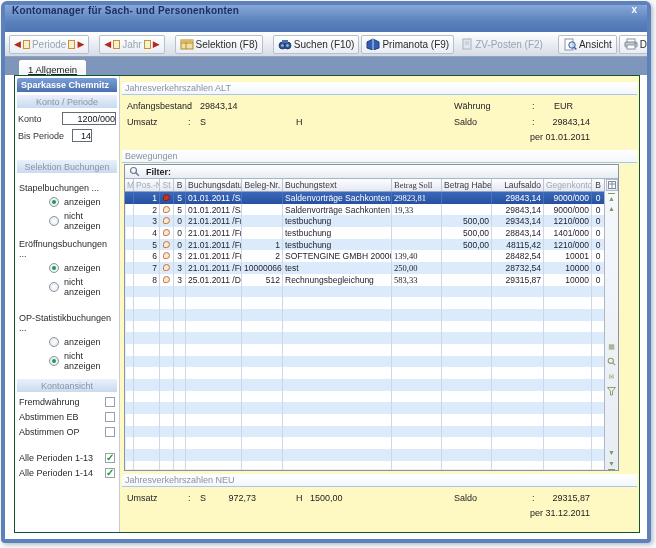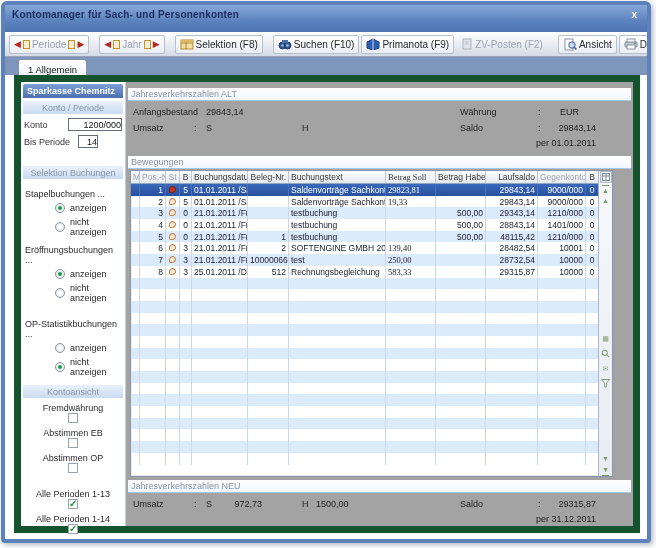--- a/index.html
+++ b/index.html
@@ -1,51 +1,51 @@
 <!DOCTYPE html>
 <html><head>
 <meta charset="utf-8">
 <style>
   * { box-sizing: border-box; margin: 0; padding: 0; }
   html,body { width:656px; height:548px; background:#fafafa; font-family:"Liberation Sans",sans-serif; }
   .window { position:absolute; left:1px; top:1px; width:650px; height:542px;
             border:4px solid #5d81ba; border-radius:6px 6px 4px 4px; background:#fff;
             box-shadow:2px 2px 4px rgba(60,80,120,.35); overflow:hidden; display:flex; flex-direction:column; }
   
-  .titlebar { height:27px; background:linear-gradient(#87a7d8,#5b82bd 60%,#4f75b2); display:flex; align-items:flex-end; padding:12px 7px; flex:0 0 auto; }
+  .titlebar { height:27px; background:linear-gradient(#87a7d8,#5b82bd 60%,#4f75b2); display:flex; align-items:flex-start; padding:0 7px; flex:0 0 auto; }
   .title { font-size:10px; font-weight:bold; color:#1c2d5f; letter-spacing:.2px; }
   .close-x { margin-left:auto; color:#fff; font-size:10px; font-weight:bold; line-height:10px; padding:0 3px; cursor:default; }
   
   .toolbar { height:25px; background:linear-gradient(#ffffff,#e2e6ee 70%,#d4dae6); border-bottom:1px solid #96a2b8; display:flex; align-items:center; padding:0 4px; gap:2px; flex:0 0 auto; }
   .tbgrp { display:flex; align-items:center; gap:2px; border:1px solid #b6bfcc; border-radius:2px; background:linear-gradient(#ffffff,#e9edf4); padding:1px 4px; height:19px; }
   .tbgrp.flat { border-color:transparent; background:transparent; }
   .tb-label { font-size:10px; color:#2a2a2a; white-space:nowrap; }
   .tb-label.dis { color:#9aa3b2; }
   .tb-sep { width:1px; height:18px; background:#b2bac8; box-shadow:1px 0 0 #fff; margin:0 3px; }
   .icon { display:inline-block; line-height:0; }
   .arr { font-size:9px; color:#b5271f; line-height:9px; }
   .page-sq { display:inline-block; width:7px; height:9px; background:#f8eed2; border:1px solid #c8922e; }
   
   .tabband { height:18px; background:#7e96bb; position:relative; flex:0 0 auto; }
-  .tab { position:absolute; left:13px; bottom:0; height:16px; background:linear-gradient(#ffffff,#f2f4f8); border:1px solid #8794a8; border-bottom:none; border-radius:3px 3px 0 0; font-size:9.5px; color:#222; padding:4px 9px 0 9px; }
+  .tab { position:absolute; left:13px; bottom:0; height:16px; background:linear-gradient(#ffffff,#f2f4f8); border:1px solid #8794a8; border-bottom:none; border-radius:3px 3px 0 0; font-size:9.5px; color:#222; padding:4px 9px 0 9px;text-decoration:underline; }
   
   .winbody { flex:1; background:#fff; position:relative; }
-  .panel { position:absolute; left:9px; right:7px; top:0px; bottom:6px; background:#a3a3a3; border:7px solid #14532d; display:flex; }
+  .panel { position:absolute; left:9px; right:7px; top:0px; bottom:6px; background:#fef9c3; border:1px solid #14532d; display:flex; }
   
   .sidebar { width:105px; flex:0 0 auto; border-right:1px solid #c4ccda; padding:2px 2px; background:#fff; }
   .sb-header { height:14px; background:linear-gradient(#7fa 0%,#7ba0d8 0%,#4a6fae 100%); color:#fff; font-weight:bold; font-size:9px; padding:2px 4px 0 4px; border-radius:2px 2px 0 0; }
   .sb-caption { height:13px; background:linear-gradient(#eaf1fb,#c9daf1); color:#8a94a6; font-size:9px; text-align:center; padding-top:2px; margin:3px 0 4px 0; }
   .fld-row { display:flex; align-items:center; font-size:9px; color:#333; margin:4px 1px; }
   .fld-row .lbl { flex:1; }
   .inp { border:1px solid #646c76; background:#fff; font-size:9px; text-align:right; height:13px; padding:1px 0 0 1px; font-family:"Liberation Sans",sans-serif; color:#111; }
   .grp-title { font-size:9px; color:#2a2a2a; margin:10px 2px 4px 2px; }
   .radio-row { display:flex; align-items:center; gap:5px; font-size:9px; color:#2a2a2a; margin:4px 2px;padding-left:30px; }
   .radio { width:10px; height:10px; border-radius:50%; border:1px solid #8a94a2; background:radial-gradient(#ffffff,#dde3ea); position:relative; flex:0 0 auto; }
   .radio.on::after { content:""; position:absolute; left:2px; top:2px; width:4px; height:4px; border-radius:50%; background:#18a048; }
-  .check-row { display:flex; align-items:center; font-size:9px; color:#2a2a2a; margin:5px 2px;flex-direction:column; }
+  .check-row { display:flex; align-items:center; font-size:9px; color:#2a2a2a; margin:5px 2px; }
   .check-row .lbl { flex:1; }
   .check-row.gap { margin-top:16px; }
   .cbox { width:10px; height:10px; border:1px solid #98a2ae; background:#fff; position:relative; flex:0 0 auto; }
   .cbox.on::after { content:"\2713"; position:absolute; left:0px; top:-2px; font-size:10px; font-weight:bold; color:#1a9a3c; }
   
   .main { flex:1; position:relative; font-size:9px; color:#222; }
   .sec-caption { position:absolute; left:2px; right:2px; height:13px; font-size:9px; color:#8a92a2; padding:1px 3px; border-bottom:1px solid #a9c7e9; background:linear-gradient(#ffffff,#f2f7fd); }
   .pos { position:absolute; white-space:nowrap; }
   .ralign { text-align:right; }
   
@@ -261,20 +261,29 @@
         <span class="pos" style="left:334px;top:25px">Währung</span>
         <span class="pos" style="left:412px;top:25px">:</span>
         <span class="pos" style="left:434px;top:25px">EUR</span>
         <span class="pos" style="left:334px;top:41px">Saldo</span>
         <span class="pos" style="left:412px;top:41px">:</span>
         <span class="pos ralign" style="left:410px;top:41px;width:60px">29843,14</span>
         <span class="pos" style="left:410px;top:56px">per 01.01.2011</span>
 
         <div class="sec-caption" style="top:74px">Bewegungen</div>
         <div class="grid-frame">
+          <div class="filter-row">
+            <span class="icon">
+              <svg width="11" height="11">
+                  <circle cx="4.5" cy="4.5" r="3" fill="none" stroke="#6a7a94" stroke-width="1.2"></circle>
+                  <line x1="6.8" y1="6.8" x2="9.8" y2="9.8" stroke="#6a7a94" stroke-width="1.4"></line>
+                </svg>
+            </span>
+            <span class="filter-label">Filter:</span>
+          </div>
           <div class="grid-lower">
             <div class="grid-cols">
               <div class="header-row">
                 <div class="hc gray c-m">M</div>
                 <div class="hc gray c-pos">Pos.-Nr</div>
                 <div class="hc gray c-st">St</div>
                 <div class="hc c-b">B</div>
                 <div class="hc c-datum">Buchungsdatum</div>
                 <div class="hc c-beleg">Beleg-Nr.</div>
                 <div class="hc c-text">Buchungstext</div>

